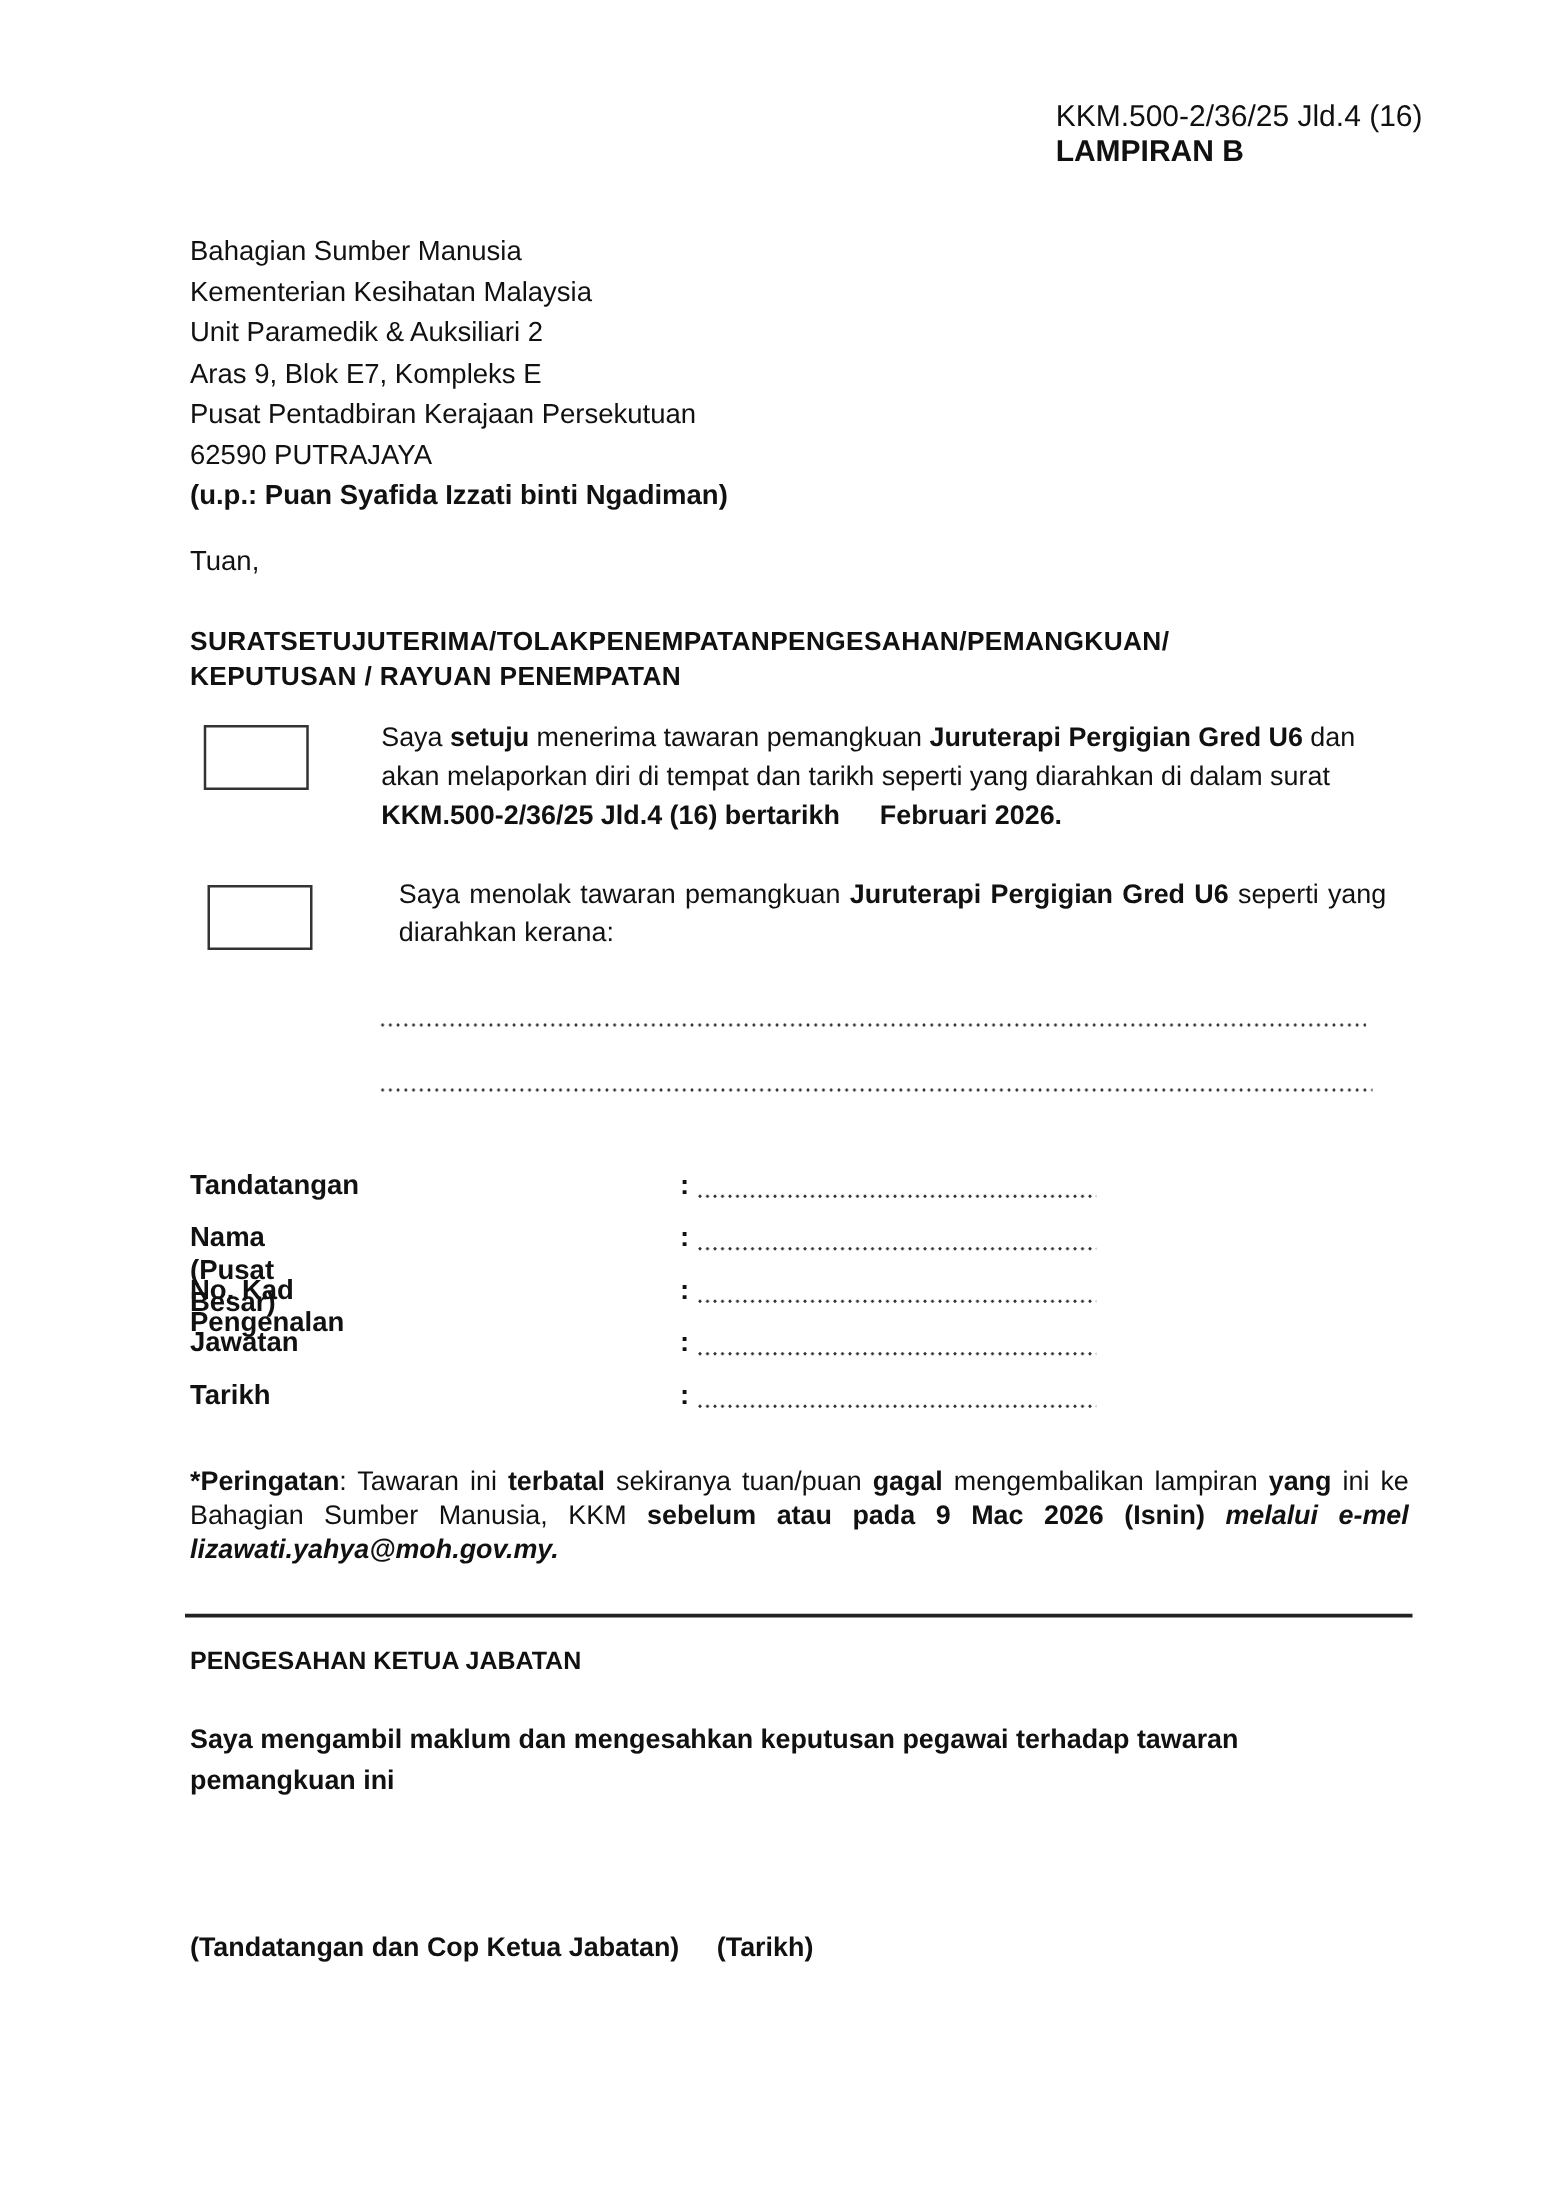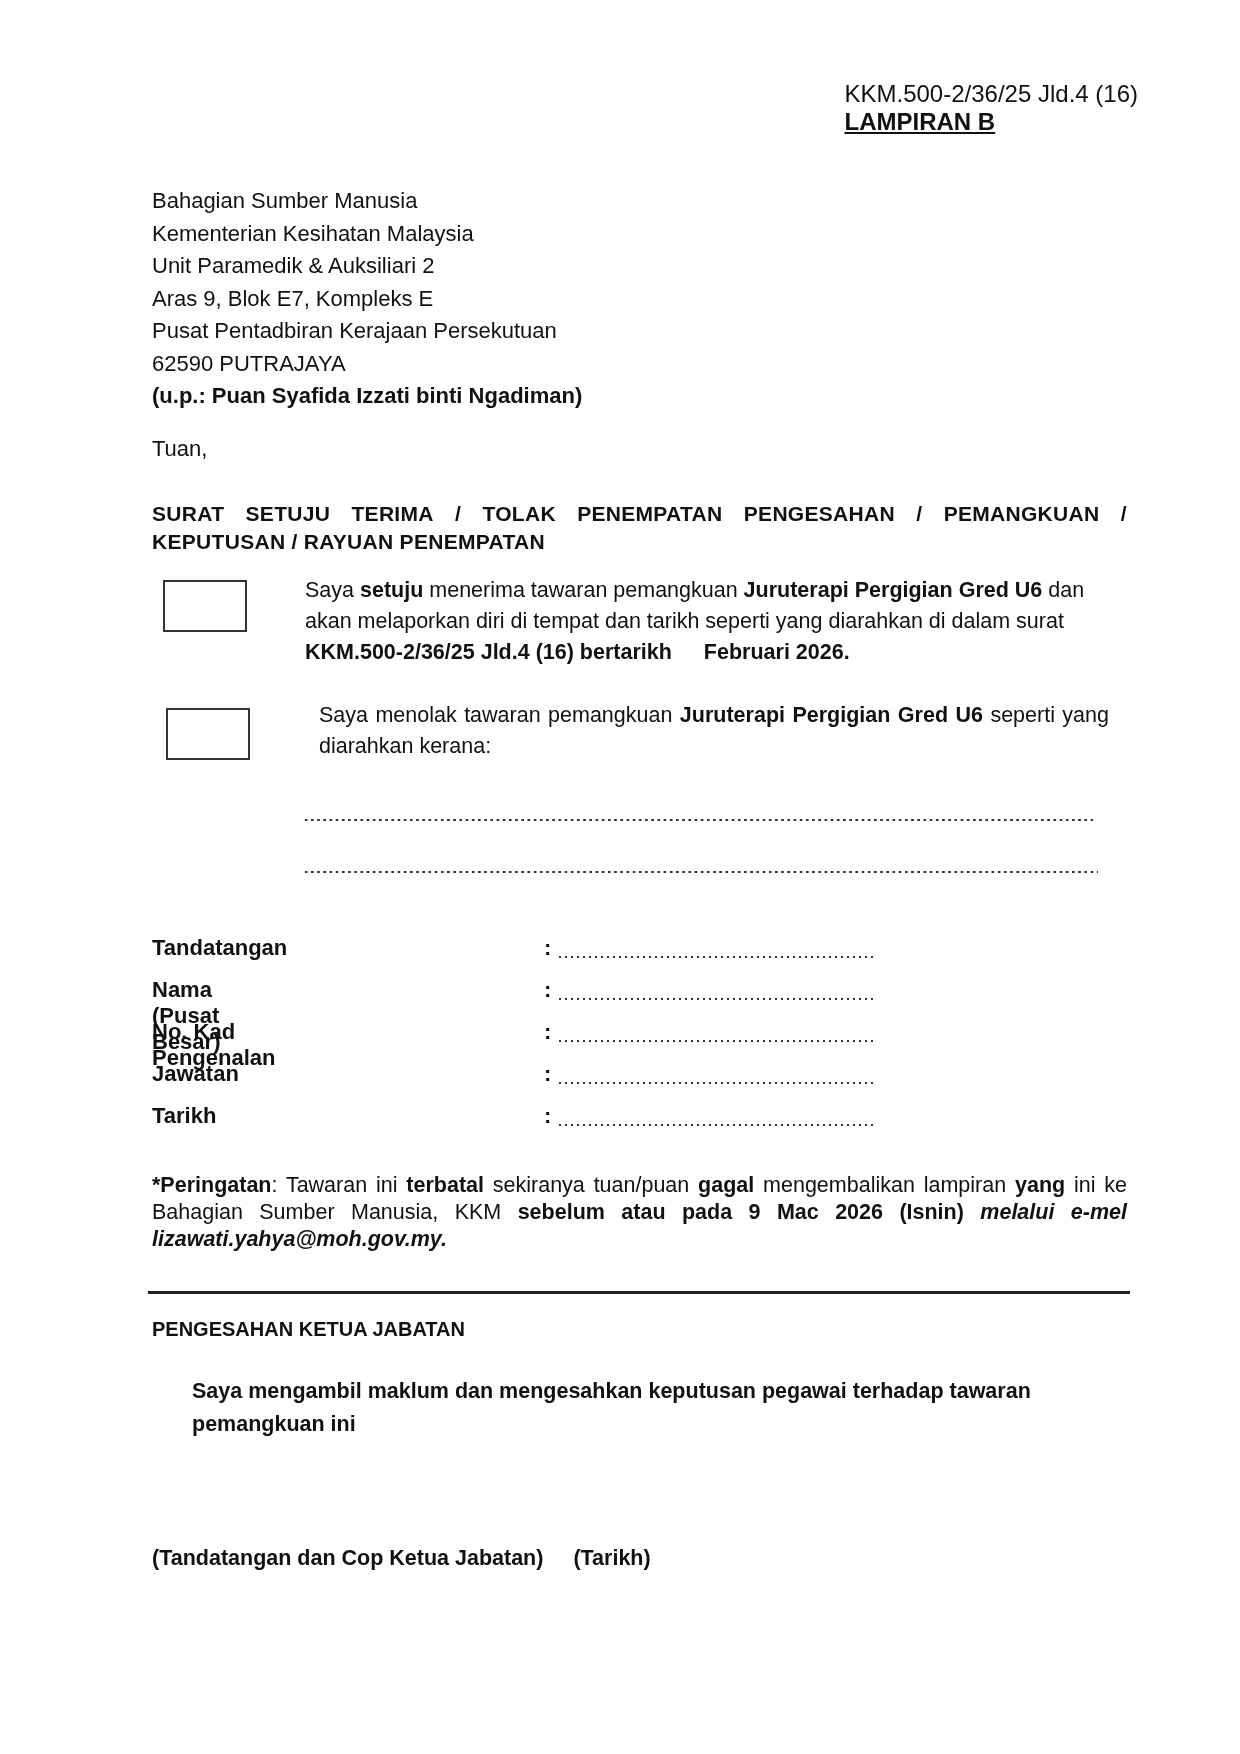--- a/index.html
+++ b/index.html
@@ -1,40 +1,40 @@
 <!DOCTYPE html>
 <html><head>
 <meta charset="utf-8">
 <style>
   html, body { margin:0; padding:0; background:#ffffff; }
   body { width:1240px; height:1754px; position:relative; color:#111; font-family:"Liberation Sans", sans-serif; overflow:hidden; }
   .abs { position:absolute; }
   .ref { right:102px; top:80px; font-size:24px; text-align:left; line-height:28px; }
-  .ref .lamp { font-weight:bold;text-decoration:underline; }
+  .ref .lamp { font-weight:bold; }
   .addr { left:152px; top:185px; font-size:22px; line-height:32.5px; }
   .addr .bold { font-weight:bold; }
   .salute { left:152px; top:436px; font-size:22px; }
   .title { left:152px; top:500px; width:975px; font-size:21px; font-weight:bold; line-height:28px; letter-spacing:0.3px; }
-  .title .l1 { display:flex; justify-content:space-between; }
+  .title .l1 { display:flex; justify-content:flex-start; }
   .checkbox { width:84px; height:52px; border:2px solid #333; box-sizing:border-box; background:#fff; cursor:pointer; }
   .opt-text { font-size:21.5px; line-height:31px; width:790px; }
   .opt-text b { font-weight:bold; }
   .justify { text-align:justify; text-align-last:left; }
   .dots { left:303px; width:800px; height:4px; background-image:radial-gradient(circle, #333 1.1px, transparent 1.3px); background-size:6.2px 4px; background-repeat:repeat-x; }
   .fields { left:152px; top:935px; font-size:22px; font-weight:bold; }
   .field-row { position:relative; height:42px; }
   .field-label { position:absolute; left:0; top:0; }
   .field-colon { position:absolute; left:392px; top:0; font-weight:bold; }
   .field-line { position:absolute; left:405px; top:20px; width:320px; height:4px; background-image:radial-gradient(circle, #333 1.1px, transparent 1.3px); background-size:6px 4px; background-repeat:repeat-x; }
   .warn { left:152px; top:1172px; width:975px; font-size:21.5px; line-height:27px; }
   .warn b { font-weight:bold; }
   .warn i { font-style:italic; font-weight:bold; }
   .rule { left:148px; top:1291px; width:982px; height:3px; background:#222; }
   .sec-title { left:152px; top:1318px; font-size:20px; font-weight:bold;text-align:center; }
-  .sec-body { left:152px; top:1375px; width:960px; font-size:21.5px; font-weight:bold; line-height:33px;margin-left:40px; }
+  .sec-body { left:152px; top:1375px; width:960px; font-size:21.5px; font-weight:bold; line-height:33px; }
   .sig { left:152px; top:1546px; font-size:21.5px; font-weight:bold; }
   .sig .tarikh { margin-left:30px; }
 </style>
 </head>
 <body>
 
 <div class="abs ref">
   <div>KKM.500-2/36/25 Jld.4 (16)</div>
   <div class="lamp">LAMPIRAN B</div>
 </div>

